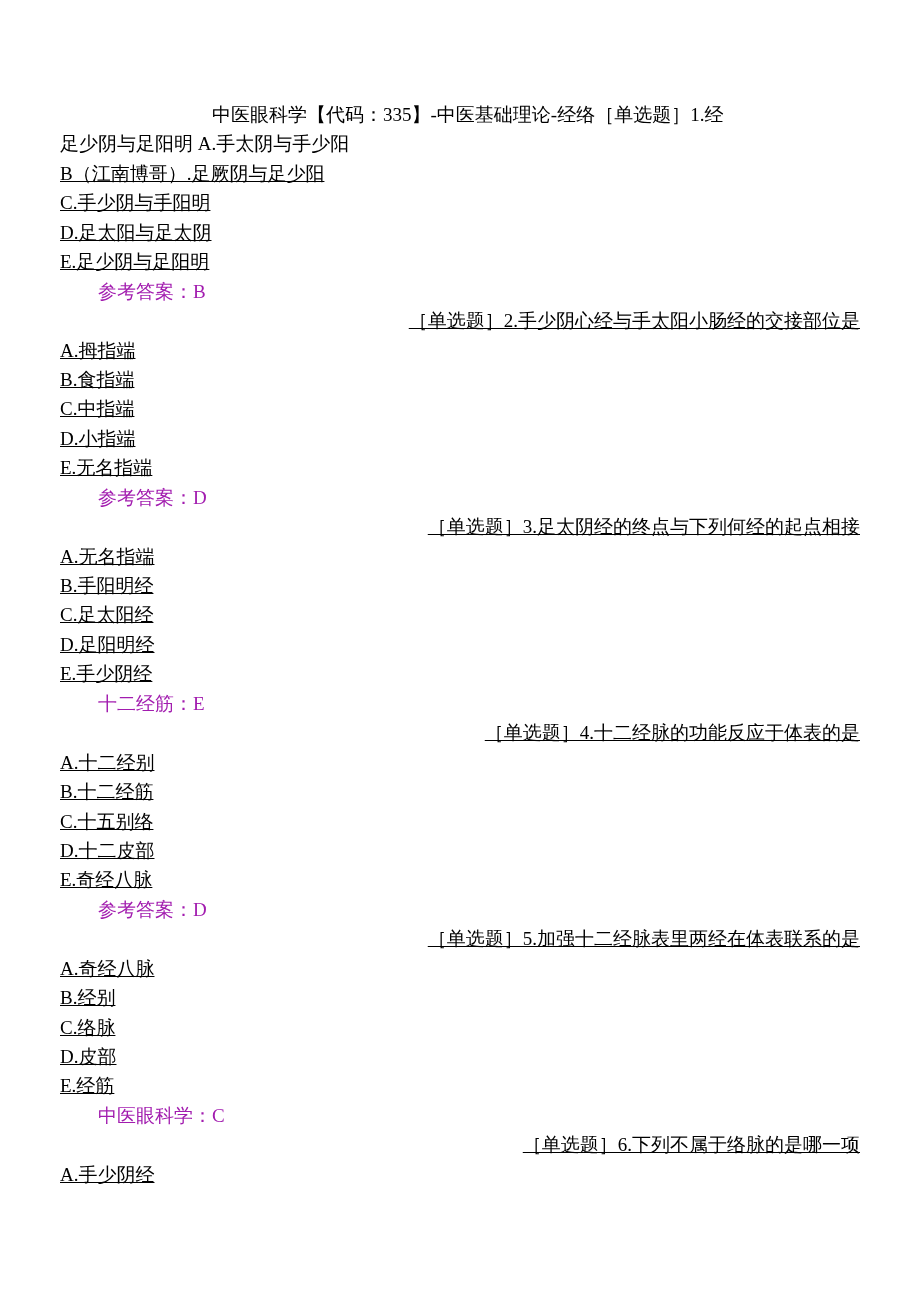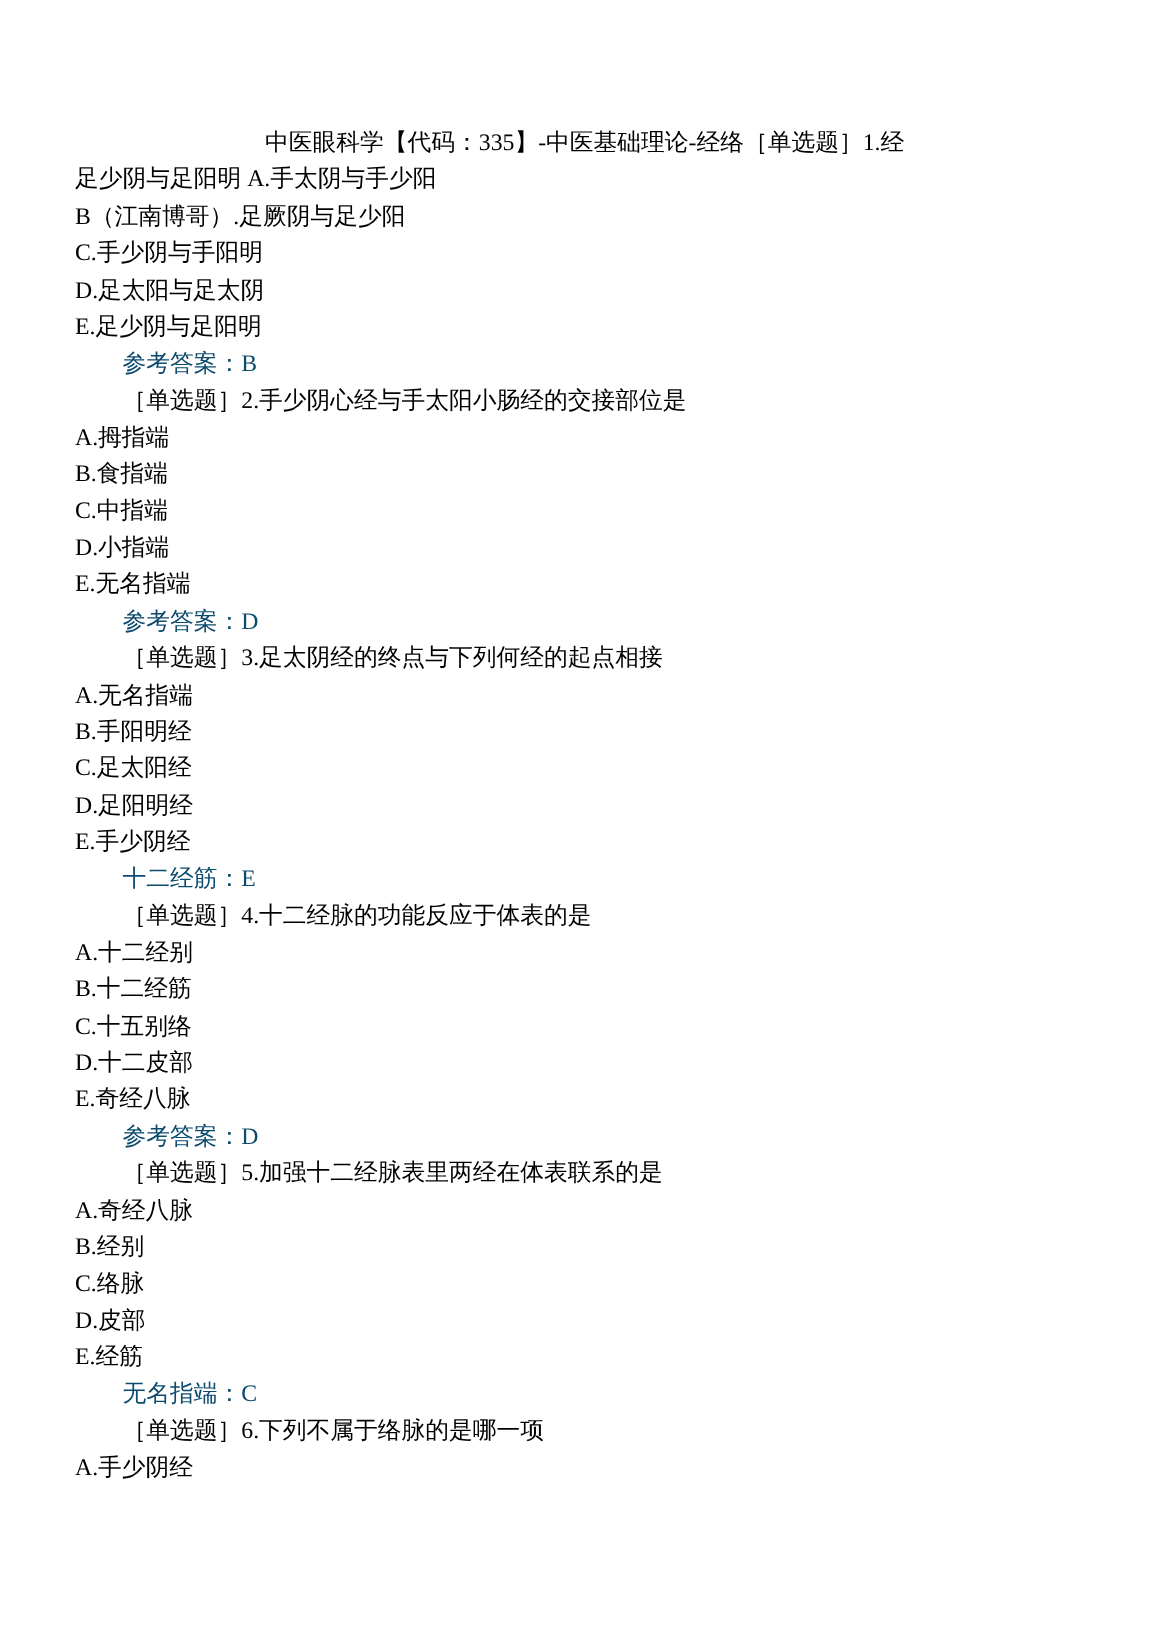--- a/index.html
+++ b/index.html
@@ -11,29 +11,31 @@
       padding: 100px 60px 60px 60px;
       margin: 0;
       width: 920px;
       box-sizing: border-box;
     }
     .title-line {
       text-indent: 8em;
       font-family: Liberation Serif, serif;
     }
     .answer {
-      color: #0c4a6e;
+      color: #a21caf;
       text-indent: 2em;
     }
     .option, .stem {
       padding: 0;
       margin: 0;
+      text-decoration: underline;
     }
     .stem-indent {
       text-indent: 2em;
+      text-align: right;
     }
     p {
       margin: 0;
       padding: 0;
     }
     .cont-line {
       
     }
   </style>
 </head>
@@ -70,16 +72,16 @@
 <p class="option">D.十二皮部</p>
 <p class="option">E.奇经八脉</p>
 <p class="answer">参考答案：D</p>
 
 <p class="stem stem-indent">［单选题］5.加强十二经脉表里两经在体表联系的是</p>
 <p class="option">A.奇经八脉</p>
 <p class="option">B.经别</p>
 <p class="option">C.络脉</p>
 <p class="option">D.皮部</p>
 <p class="option">E.经筋</p>
-<p class="answer">无名指端：C</p>
+<p class="answer">中医眼科学：C</p>
 
 <p class="stem stem-indent">［单选题］6.下列不属于络脉的是哪一项</p>
 <p class="option">A.手少阴经</p>
 
 </body></html>

